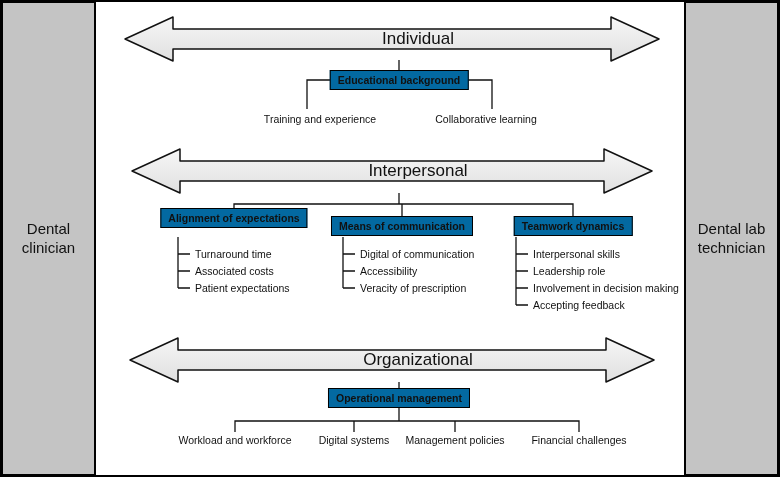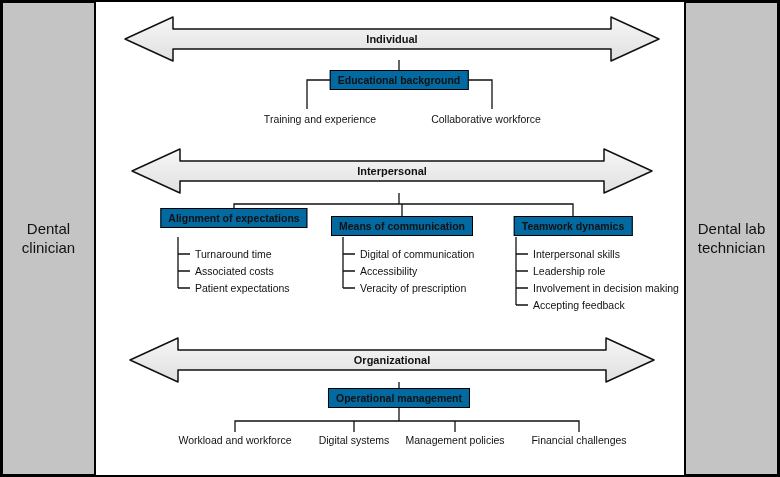--- a/index.html
+++ b/index.html
@@ -23,22 +23,23 @@
     display:flex; align-items:center; justify-content:center;
     text-align:center; font-size:15px; line-height:1.25;
     padding:4px;
   }
   .panel.left  { left:-1px; }
   .panel.right { right:-1px; }
 
   .label { position:absolute; white-space:nowrap; color:#111; }
 
   .arrow-label {
-    font-weight:bold; font-size:11px;
+    font-weight:normal; font-size:17px;
     transform:translate(-50%,-50%);
+    margin-left:26px;
   }
 
   .node-box {
     position:absolute;
     transform:translate(-50%,-50%);
     border:1.4px solid #000;
     background:#0369a1;
     font-weight:bold; font-size:10.5px;
     padding:3px 7px;
     white-space:nowrap;
@@ -85,21 +86,21 @@
   <div class="panel right">
     <span>Dental lab technician</span>
   </div>
 
   <div class="label arrow-label" style="left:390px; top:37px">Individual</div>
   <div class="label arrow-label" style="left:390px; top:169px">Interpersonal</div>
   <div class="label arrow-label" style="left:390px; top:358px">Organizational</div>
 
   <div class="node-box" style="left:397px; top:78px">Educational background</div>
   <div class="label leaf-c" style="left:318px; top:117px">Training and experience</div>
-  <div class="label leaf-c" style="left:484px; top:117px">Collaborative workforce</div>
+  <div class="label leaf-c" style="left:484px; top:117px">Collaborative learning</div>
 
   <div class="node-box" style="left:232px; top:216px">Alignment of expectations</div>
   <div class="node-box" style="left:400px; top:224px">Means of communication</div>
   <div class="node-box" style="left:571px; top:224px">Teamwork dynamics</div>
 
   <div class="label leaf-l" style="left:193px; top:252px">Turnaround time</div>
   <div class="label leaf-l" style="left:193px; top:269px">Associated costs</div>
   <div class="label leaf-l" style="left:193px; top:286px">Patient expectations</div>
 
   <div class="label leaf-l" style="left:358px; top:252px">Digital of communication</div>

